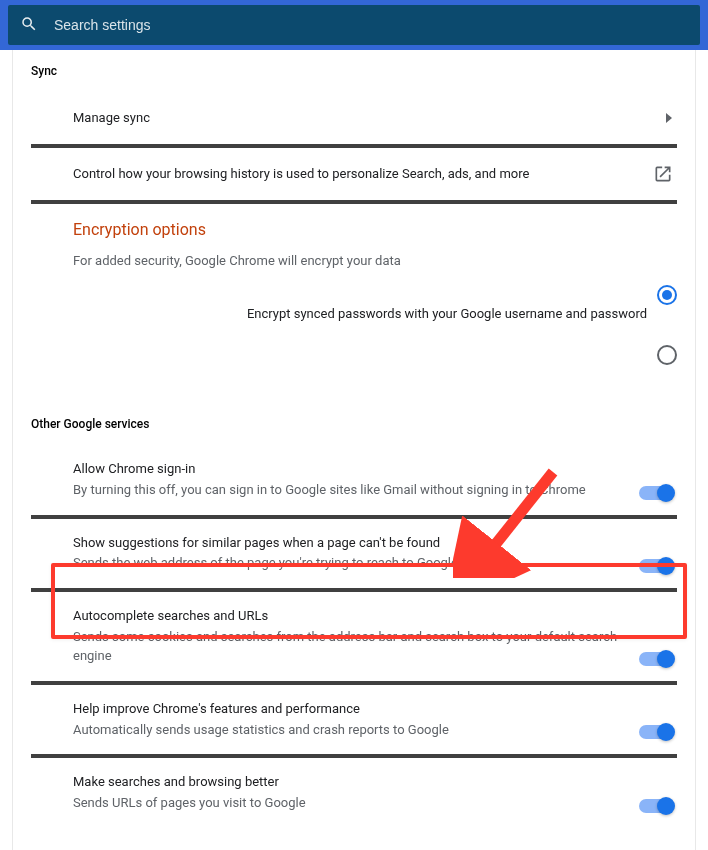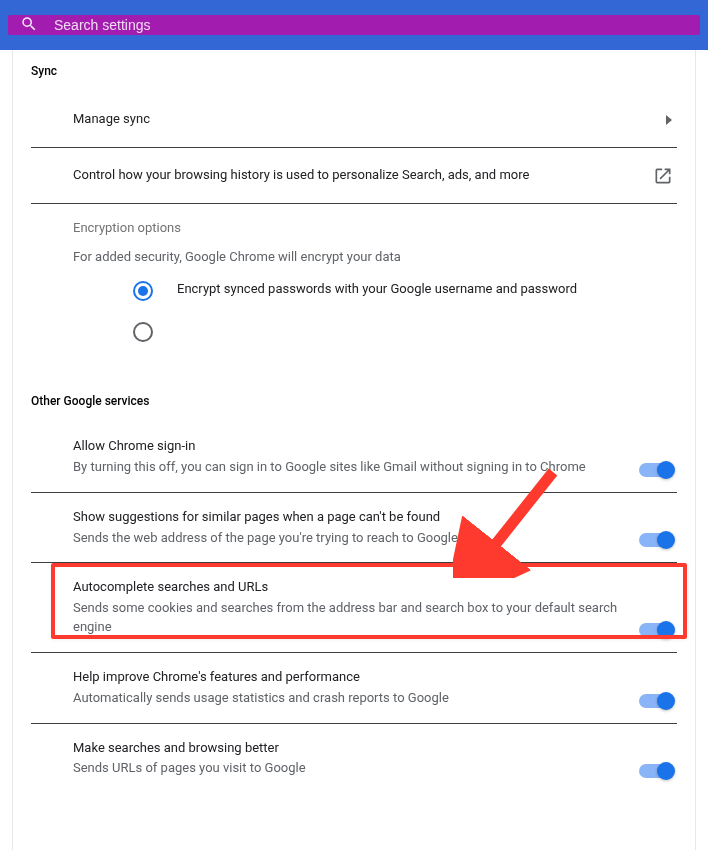--- a/index.html
+++ b/index.html
@@ -1,43 +1,43 @@
 <!DOCTYPE html>
 <html><head>
 <meta charset="utf-8">
 <style>
 * { box-sizing: border-box; margin: 0; padding: 0; }
 body { font-family: Roboto, Arial, sans-serif; font-size: 13px; background: #fff; width: 708px; height: 850px; overflow: hidden; }
 
 .top-bar { background: #3367d6; height: 50px; padding: 0 8px; display: flex; align-items: center; }
-.search-wrap { background: #a21caf; border-radius: 2px; height: 20px; flex: 1; display: flex; align-items: center; padding: 0 12px; }
+.search-wrap { background: #0c4a6e; border-radius: 2px; height: 40px; flex: 1; display: flex; align-items: center; padding: 0 12px; }
 .search-icon-svg { fill: #fff; opacity: 0.9; }
 .search-input { background: transparent; border: none; color: #fff; font-size: 14px; margin-left: 16px; flex: 1; outline: none; }
 .search-input::placeholder { color: rgba(255,255,255,0.85); }
 
 .page { padding: 0 12px 24px 12px; position: relative; }
 .content-col { border-left: 1px solid #e8e8e8; border-right: 1px solid #e8e8e8; min-height: 800px; padding: 0 18px 24px 18px; position: relative; }
 
 .section-title { font-size: 12px; font-weight: 500; color: #000000; padding: 14px 0 14px 0; }
 
-.row { display: flex; align-items: center; justify-content: space-between; padding: 15px 0 15px 42px; border-bottom: 1px solid #404040; min-height: 56px; }
+.row { display: flex; align-items: center; justify-content: space-between; padding: 15px 0 15px 42px; border-bottom: 4px solid #404040; min-height: 56px; }
 .row:last-child { border-bottom: none; }
 .row .text { flex: 1; padding-right: 12px; }
 .row .label { font-size: 13px; color: #202124; line-height: 1.45; }
 .row .desc { font-size: 13px; color: #5f6368; line-height: 1.45; margin-top: 2px; }
 .row .action { flex: 0 0 auto; display: flex; align-items: center; padding-right: 4px; }
 
 .ext-icon { width: 20px; height: 20px; fill: #5f6368; }
 .arrow-icon { width: 8px; height: 10px; fill: #5f6368; }
 
 .enc-head { padding: 16px 0 6px 42px; }
-.enc-title { font-size: 13px; color: #737373; }
+.enc-title { font-size: 16px; color: #c2410c; }
 .enc-desc { font-size: 13px; color: #5f6368; margin-top: 14px; }
 
-.radio-row { display: flex; align-items: flex-start; padding: 10px 0 10px 102px; }
+.radio-row { display: flex; align-items: flex-end; padding: 10px 0 10px 102px; flex-direction: column; }
 .radio-row .rtxt { margin-left: 24px; font-size: 13px; color: #202124; line-height: 1.45; flex: 1; padding-right: 30px; }
 .link { color: #1a73e8; }
 
 .radio { width: 20px; height: 20px; border-radius: 50%; border: 2px solid #5f6368; position: relative; flex: 0 0 auto; margin-top: 1px; }
 .radio.selected { border-color: #1a73e8; }
 .radio.selected::after { content: ""; position: absolute; width: 10px; height: 10px; border-radius: 50%; background: #1a73e8; top: 3px; left: 3px; }
 
 .toggle { position: relative; width: 34px; height: 14px; background: #8ab4f8; border-radius: 8px; }
 .toggle::after { content: ""; position: absolute; width: 18px; height: 18px; border-radius: 50%; background: #1a73e8; top: -2px; right: -2px; box-shadow: 0 1px 3px rgba(0,0,0,0.25); }
 

